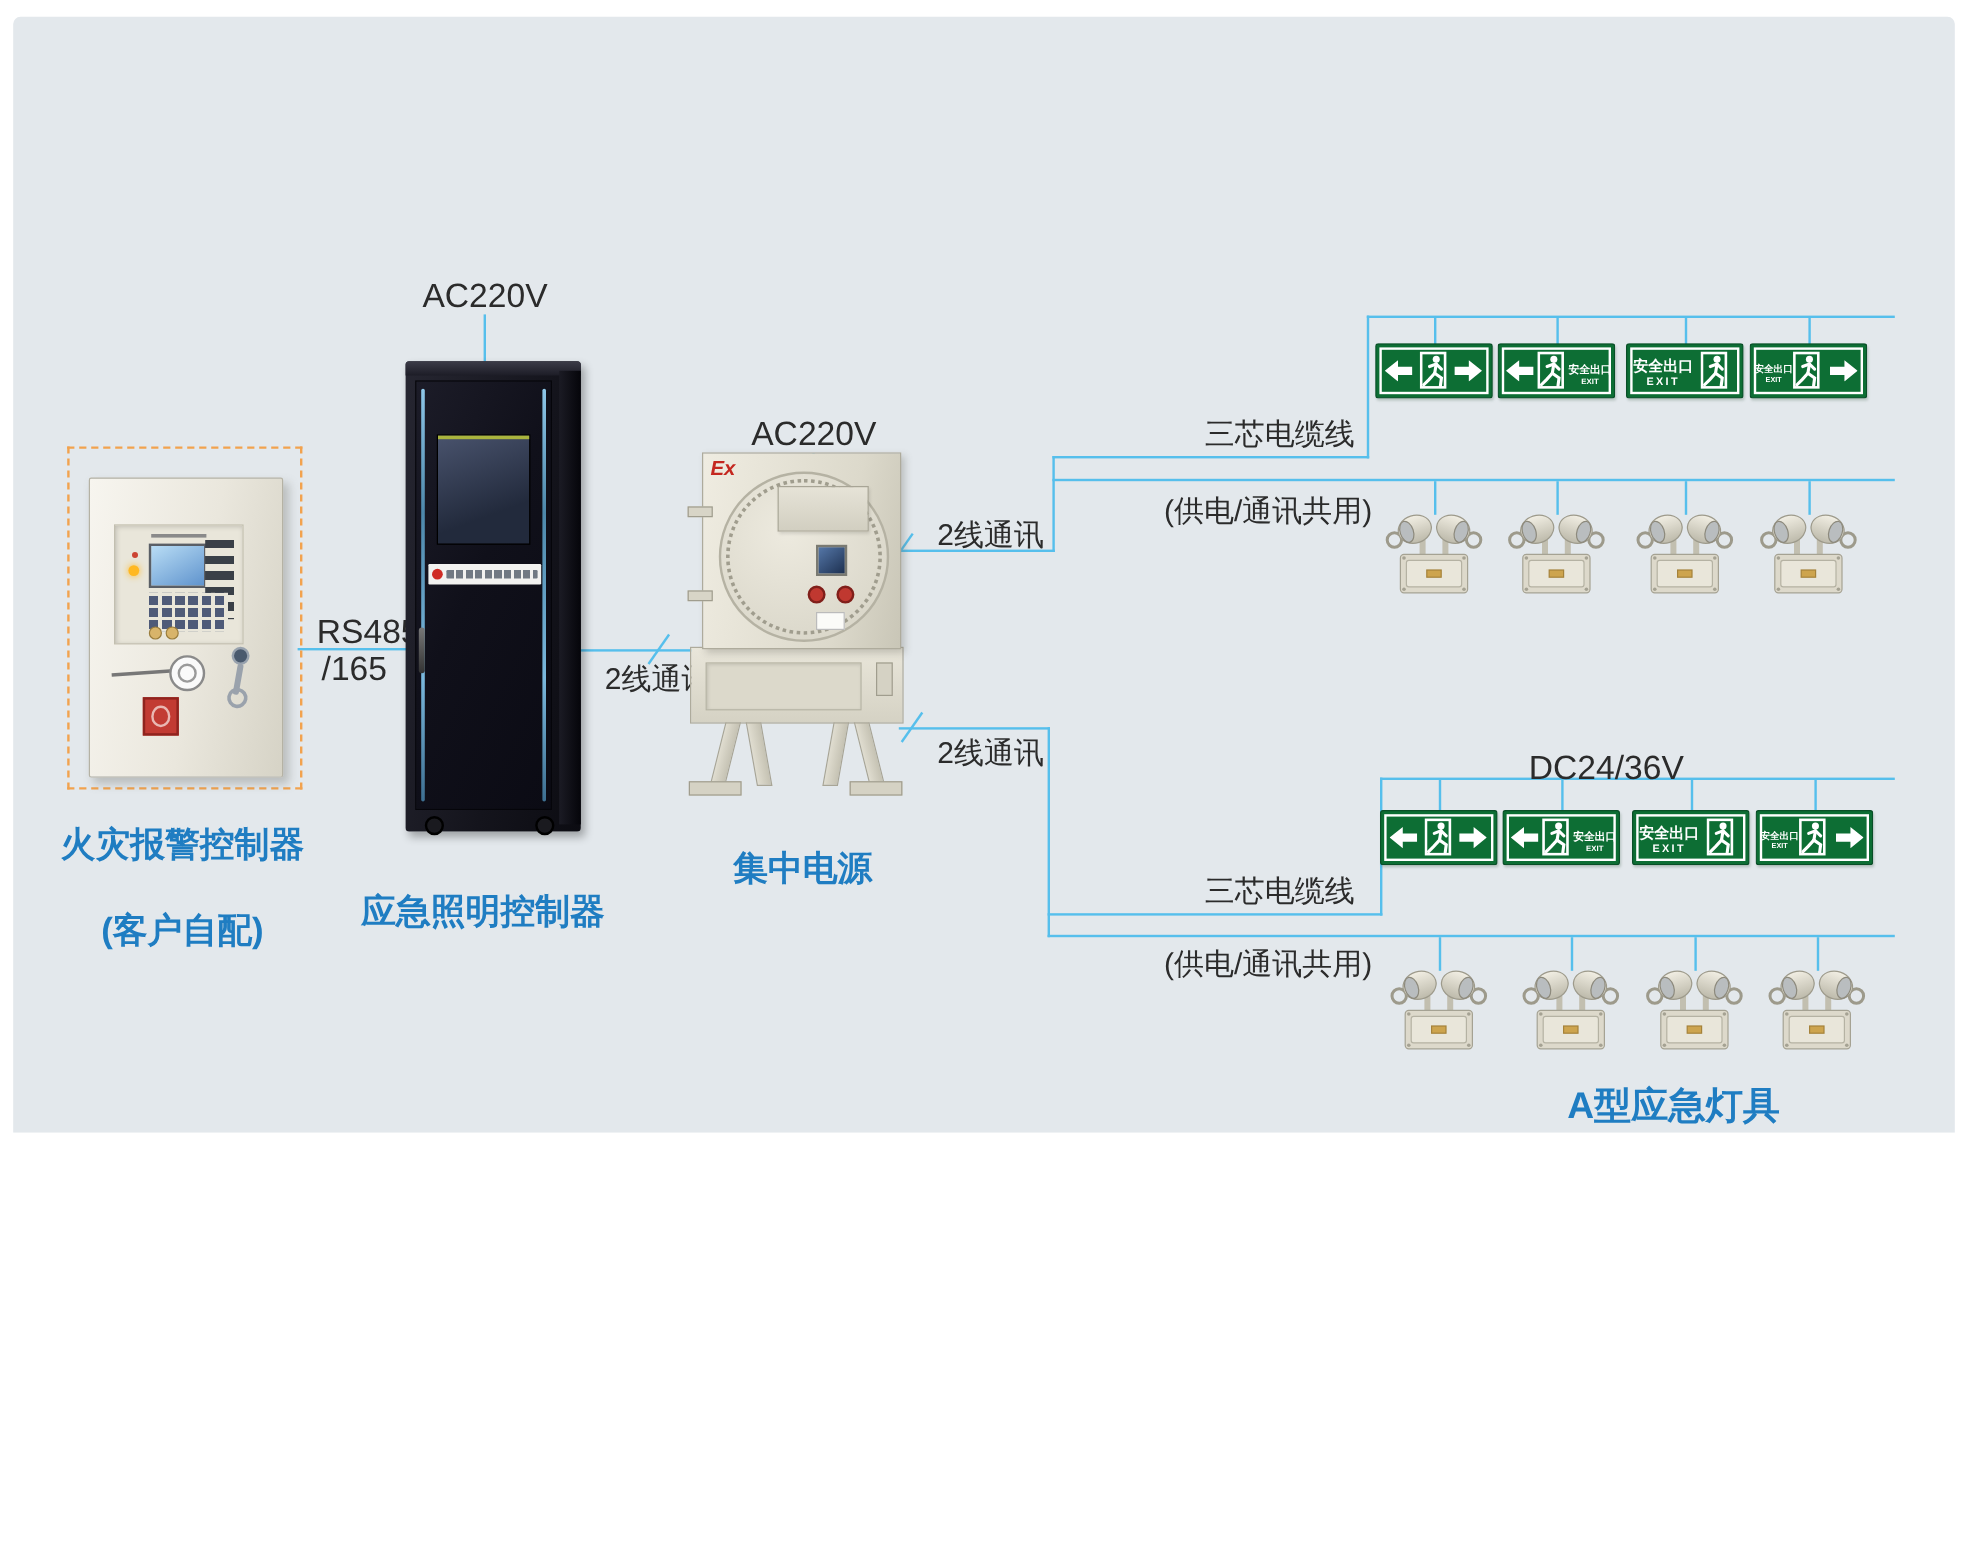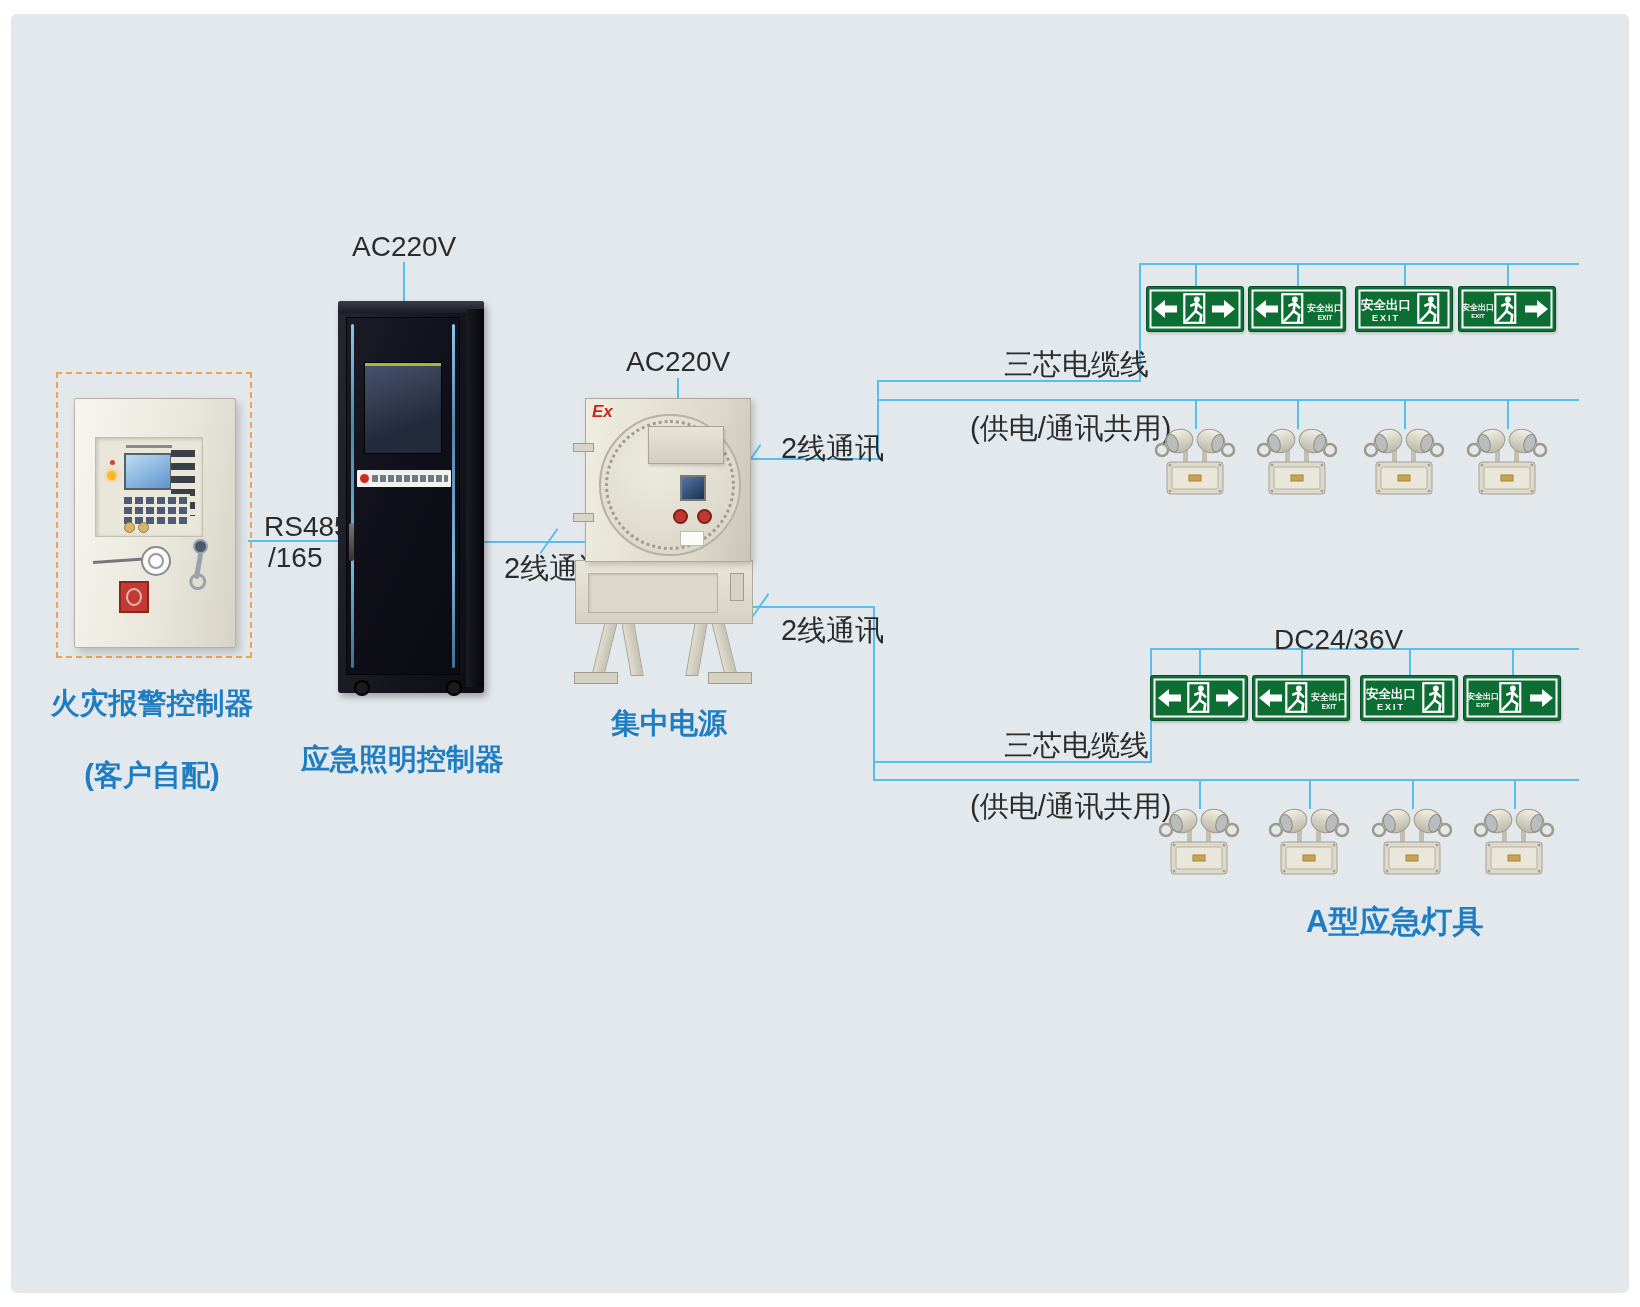--- a/index.html
+++ b/index.html
@@ -1,26 +1,26 @@
 <!DOCTYPE html>
 <html><head>
 <meta charset="utf-8">
 <title>Diagram</title>
 <style>
   html,body{margin:0;padding:0;background:#fff;}
-  .canvas{position:relative;width:1640px;height:1307px;background:#fff;overflow:hidden;
+  .canvas{position:relative;width:1640px;height:944px;background:#fff;overflow:hidden;
           font-family:"Liberation Sans","DejaVu Sans",sans-serif;}
   .panel{position:absolute;left:11px;top:14px;width:1618px;height:1279px;background:#e3e8ec;border-radius:6px;}
 
   
   .wire{position:absolute;background:#56bfec;}
   .slash{position:absolute;width:2px;height:30px;background:#56bfec;transform:rotate(35deg);}
 
   
-  .lbl{position:absolute;color:#2b2b2b;font-size:29px;white-space:nowrap;}
+  .lbl{position:absolute;color:#2b2b2b;font-size:25px;white-space:nowrap;}
   .lbl.big{font-size:28px;}
   .blue{position:absolute;color:#1f7dc2;font-weight:bold;font-size:29px;white-space:nowrap;}
   .center{text-align:center;}
   .caption{position:absolute;left:175px;top:1062px;font-size:27px;color:#333;white-space:nowrap;}
 
   
   .fire-wrap{position:absolute;left:56px;top:372px;width:192px;height:282px;border:2px dashed #f2a24e;}
   .fire-panel{position:absolute;left:16px;top:24px;width:160px;height:248px;border-radius:2px;
      background:linear-gradient(100deg,#f7f5ef 0%,#eae7dd 55%,#d6d3c6 100%);
      border:1px solid #b5b2a4;box-shadow:4px 5px 8px rgba(110,110,100,.35);}
@@ -62,21 +62,21 @@
   .cab-band{position:absolute;left:10px;top:152px;width:94px;height:17px;background:#f2f2f0;border-radius:1px;
      display:flex;align-items:center;gap:3px;padding:0 3px;box-sizing:border-box;}
   .cab-logo{width:9px;height:9px;border-radius:50%;background:#cf2b24;flex:none;}
   .cab-bandlines{flex:1;height:7px;border-radius:1px;opacity:.85;
      background:repeating-linear-gradient(90deg,#5a6470 0 6px,rgba(0,0,0,0) 6px 8px);}
   .cab-handle{position:absolute;left:2px;top:205px;width:5px;height:38px;background:linear-gradient(#777,#333);border-radius:3px;}
   .caster{position:absolute;bottom:-3px;width:12px;height:12px;border-radius:50%;background:#1a1a1f;border:2px solid #000;}
   .caster.c1{left:16px}.caster.c2{right:22px}
 
   
-  .psu{position:absolute;left:568px;top:384px;width:190px;height:306px;}
+  .psu{position:absolute;left:568px;top:363px;width:190px;height:306px;}
   .psu-body{position:absolute;left:17px;top:14px;width:164px;height:162px;border:1px solid #aeab9c;
      background:linear-gradient(100deg,#efece1,#dcd9cb 70%,#c9c6b7);box-shadow:3px 3px 6px rgba(100,100,90,.3);}
   .psu-ex{position:absolute;left:6px;top:3px;color:#c4271f;font-weight:bold;font-style:italic;font-size:17px;}
   .psu-flange{position:absolute;left:13px;top:15px;width:138px;height:138px;border-radius:50%;
      background:radial-gradient(circle at 40% 35%,#edeadf,#d5d2c4);border:2px solid #b5b2a3;}
   .psu-flange-in{position:absolute;inset:4px;border-radius:50%;border:3px dotted #a09d8e;}
   .psu-vent{position:absolute;left:62px;top:27px;width:74px;height:36px;border:1px solid #a8a596;
      background:linear-gradient(#e6e3d7,#d2cfc1);box-shadow:1px 2px 3px rgba(0,0,0,.15);}
   .psu-disp{position:absolute;left:94px;top:76px;width:22px;height:22px;border:2px solid #7a7a72;
      background:linear-gradient(140deg,#5577a8,#1d3050);}

